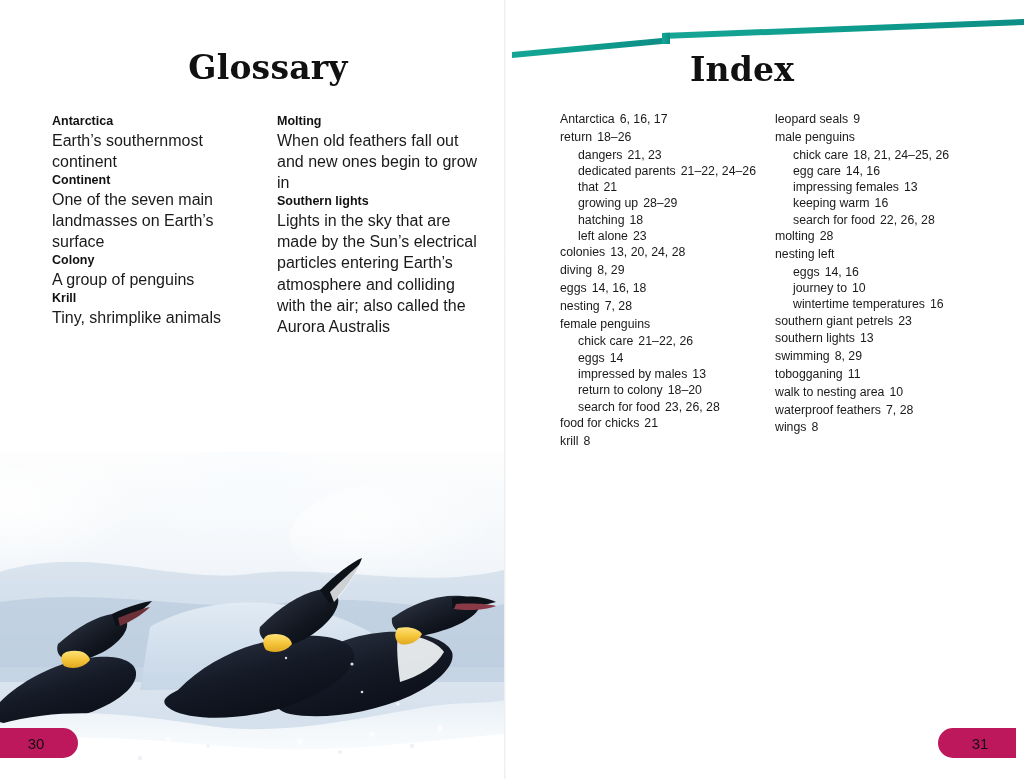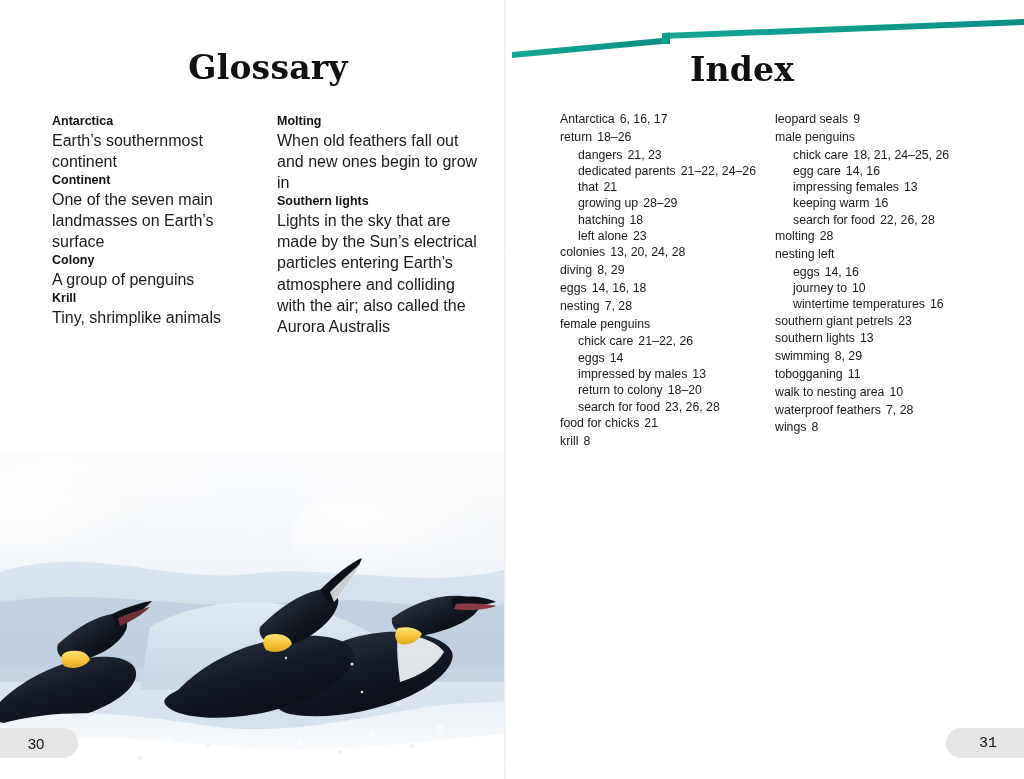--- a/index.html
+++ b/index.html
@@ -64,34 +64,34 @@
   
   .photo{
     position:absolute;left:0;top:452px;width:504px;height:327px;
     overflow:hidden;background:#eef3f8;
   }
   .photo svg{display:block;width:100%;height:100%;}
 
   
   .pill{
     position:absolute;height:30px;
-    background:#e5e5e5;
+    background:#be185d;
     display:flex;align-items:center;
     font-size:15px;color:#101010;
     font-family:"Liberation Sans", sans-serif;
   }
   #page-left{
     left:0;top:728px;width:72px;
     border-radius:0 16px 16px 0;
     justify-content:center;padding-right:6px;
   }
   #page-right{
-    right:0;top:728px;width:72px;
+    right:8px;top:728px;width:72px;
     border-radius:16px 0 0 16px;
-    justify-content:center;padding-left:6px;font-family:Liberation Mono, monospace;
+    justify-content:center;padding-left:6px;
   }
 </style>
 </head>
 <body>
 
 <div class="spread">
 
   <div class="band">
     <svg viewBox="0 0 524 50" preserveAspectRatio="none" aria-hidden="true">
       <defs>

